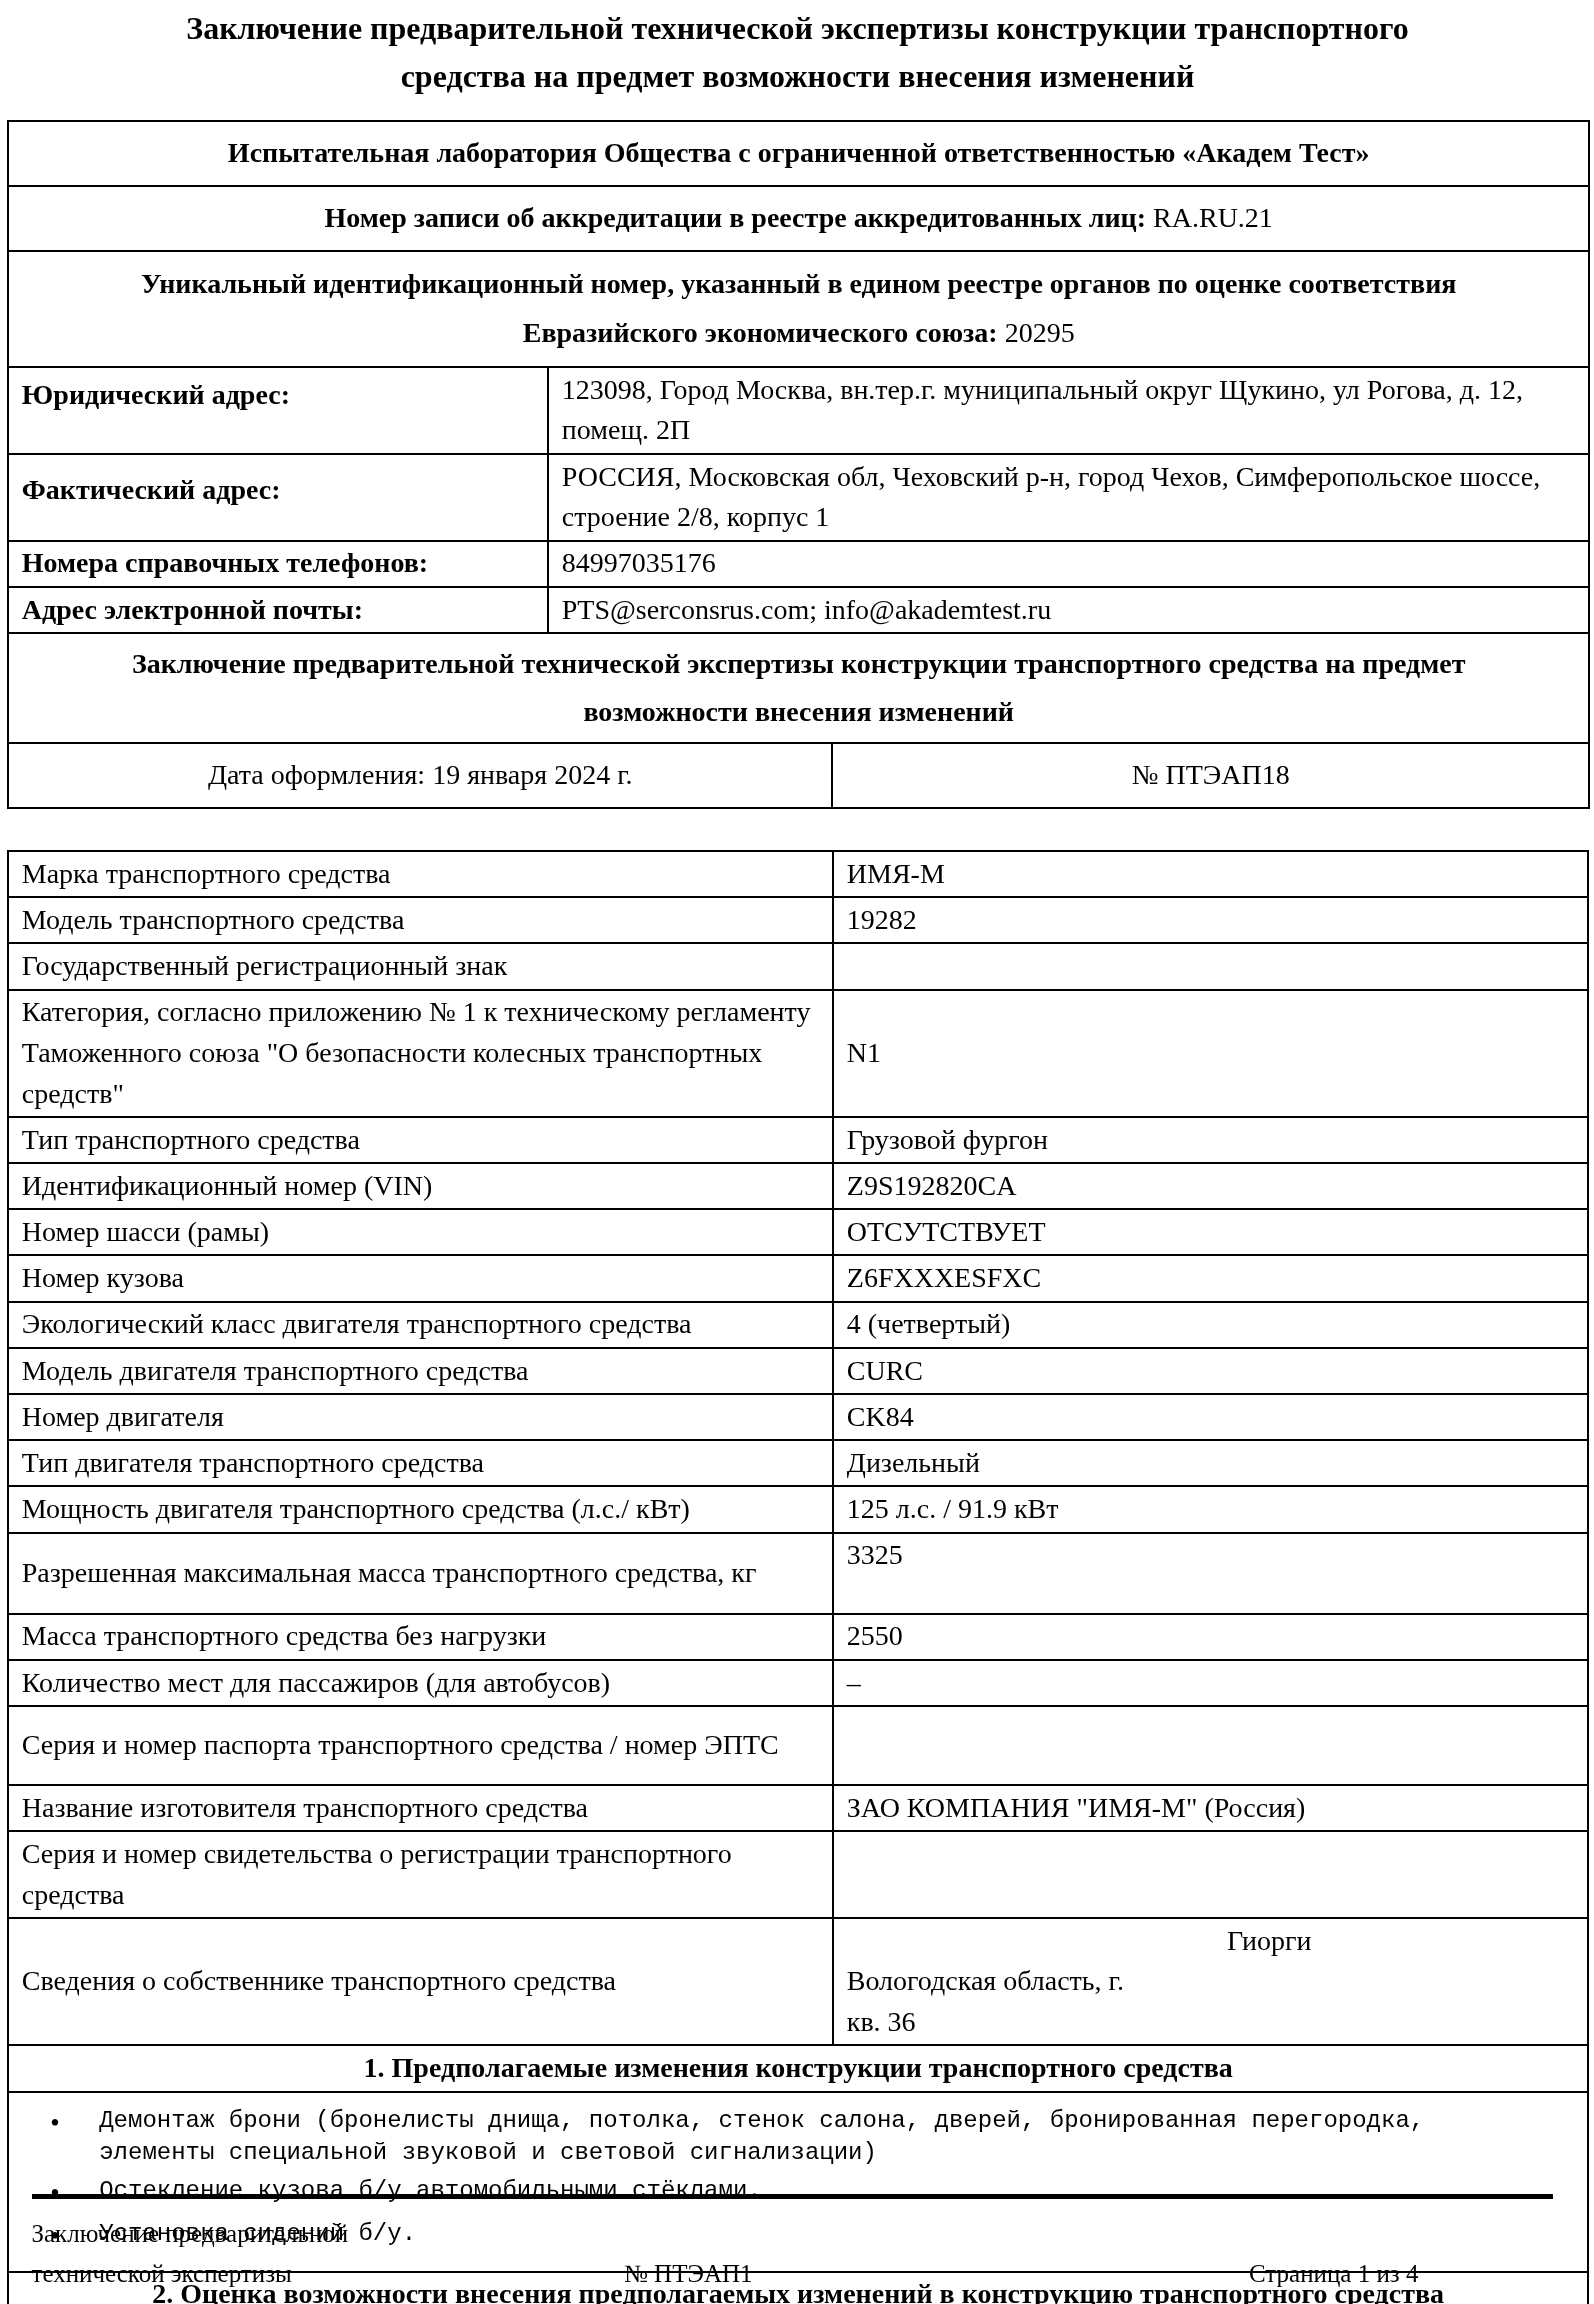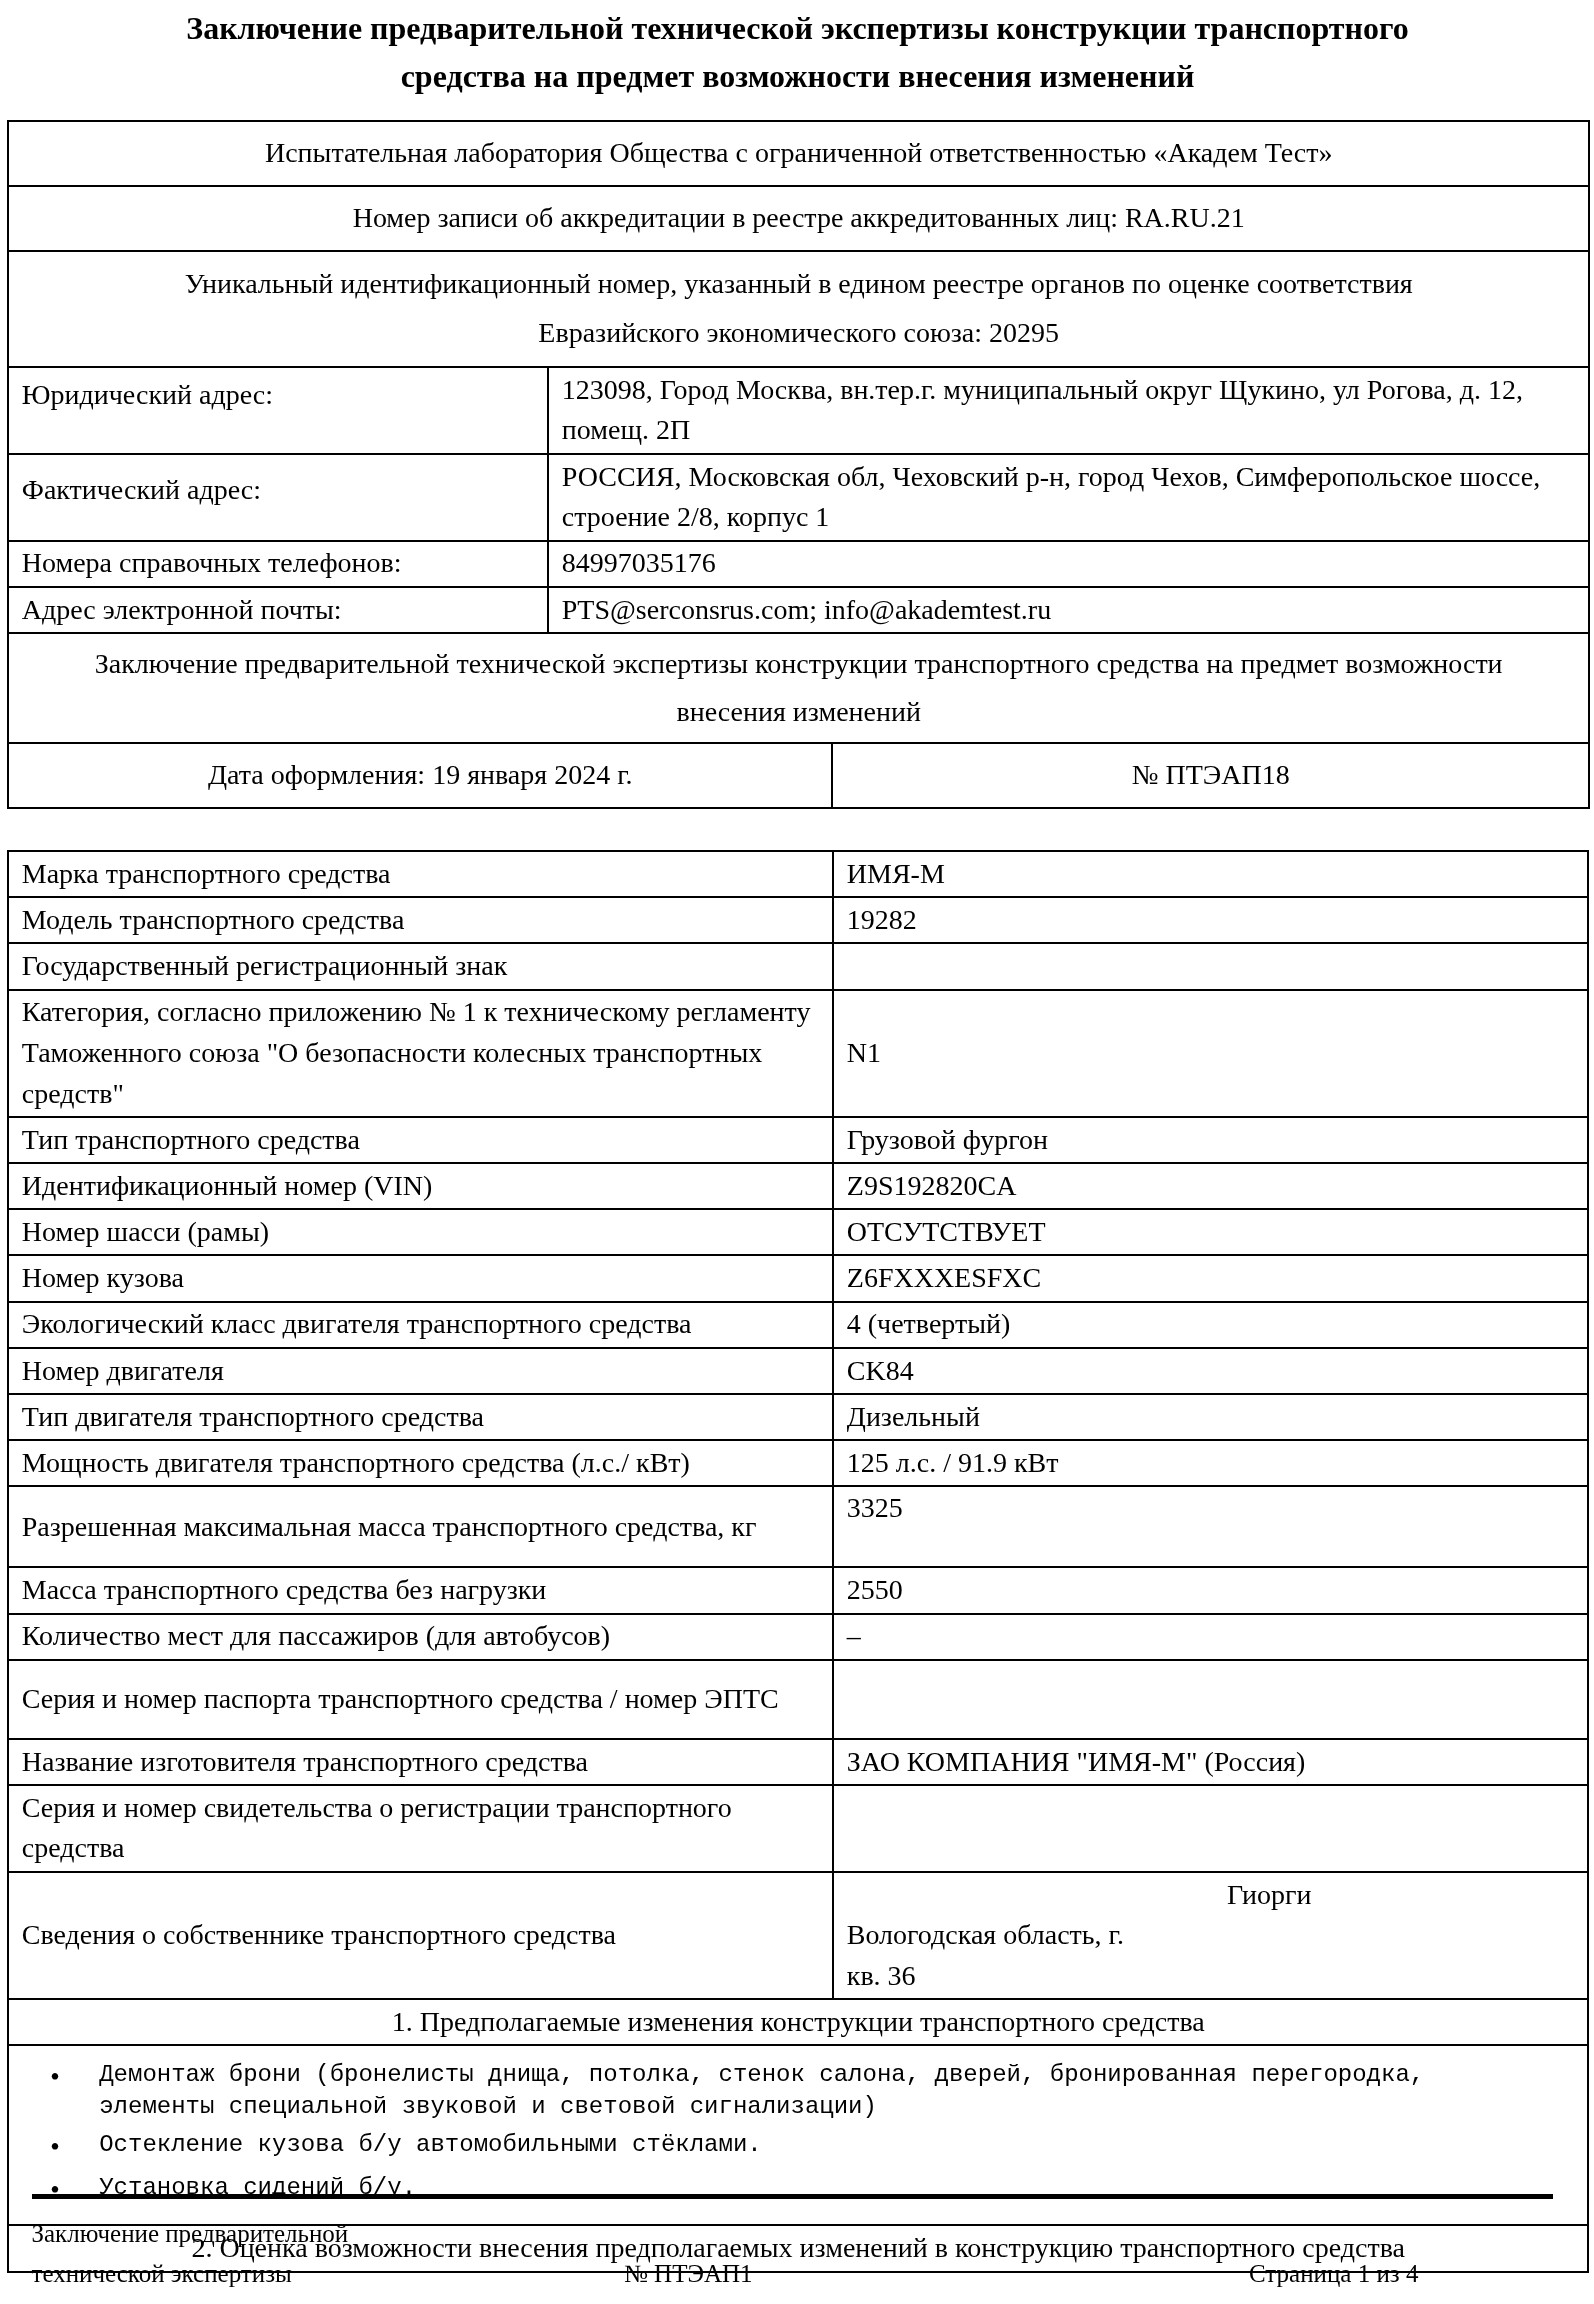--- a/index.html
+++ b/index.html
@@ -13,21 +13,21 @@
   .doc-title{
     padding-top:3.6px;text-align:center;font-weight:bold;font-size:32px;line-height:48px;
   }
   table{border-collapse:collapse;table-layout:fixed;width:1581px;margin-left:7.2px;}
   td{
     border:2.7px solid #000;font-size:28px;padding:1.8px 12.6px;
     vertical-align:middle;overflow:hidden;line-height:1.45;
   }
   .lab-table{margin-top:20px;}
   .vehicle-table{margin-top:41px;}
-  .b{font-weight:normal;}
+  .b{font-weight:bold;}
   .center{text-align:center;}
   .tall-line{line-height:1.72;}
   .owner-line1{padding-left:117px;text-align:center;}
   .bullets{padding:7.2px 54px 9px 41px;}
   .bullet-row{display:flex;align-items:flex-start;margin:5.4px 0;}
   .bullet-marker{width:49px;flex:0 0 49px;font-size:27px;line-height:1.4;}
   .bullet-text{flex:1;font-size:24px;line-height:1.35;font-family:Liberation Mono, monospace;}
   .footer-line{
     position:absolute;left:31.5px;top:2194px;width:1521px;height:4.5px;background:#000;
   }
@@ -129,20 +129,24 @@
       <td>Номер шасси (рамы)</td>
       <td>ОТСУТСТВУЕТ</td>
     </tr>
     <tr style="height:40px">
       <td>Номер кузова</td>
       <td>Z6FXXXESFXC</td>
     </tr>
     <tr style="height:40px">
       <td>Экологический класс двигателя транспортного средства</td>
       <td>4 (четвертый)</td>
+    </tr>
+    <tr style="height:40px">
+      <td>Модель двигателя транспортного средства</td>
+      <td>CURC</td>
     </tr>
     <tr style="height:40px">
       <td>Номер двигателя</td>
       <td>CK84</td>
     </tr>
     <tr style="height:41px">
       <td>Тип двигателя транспортного средства</td>
       <td style="vertical-align:top">Дизельный</td>
     </tr>
     <tr style="height:40px">

